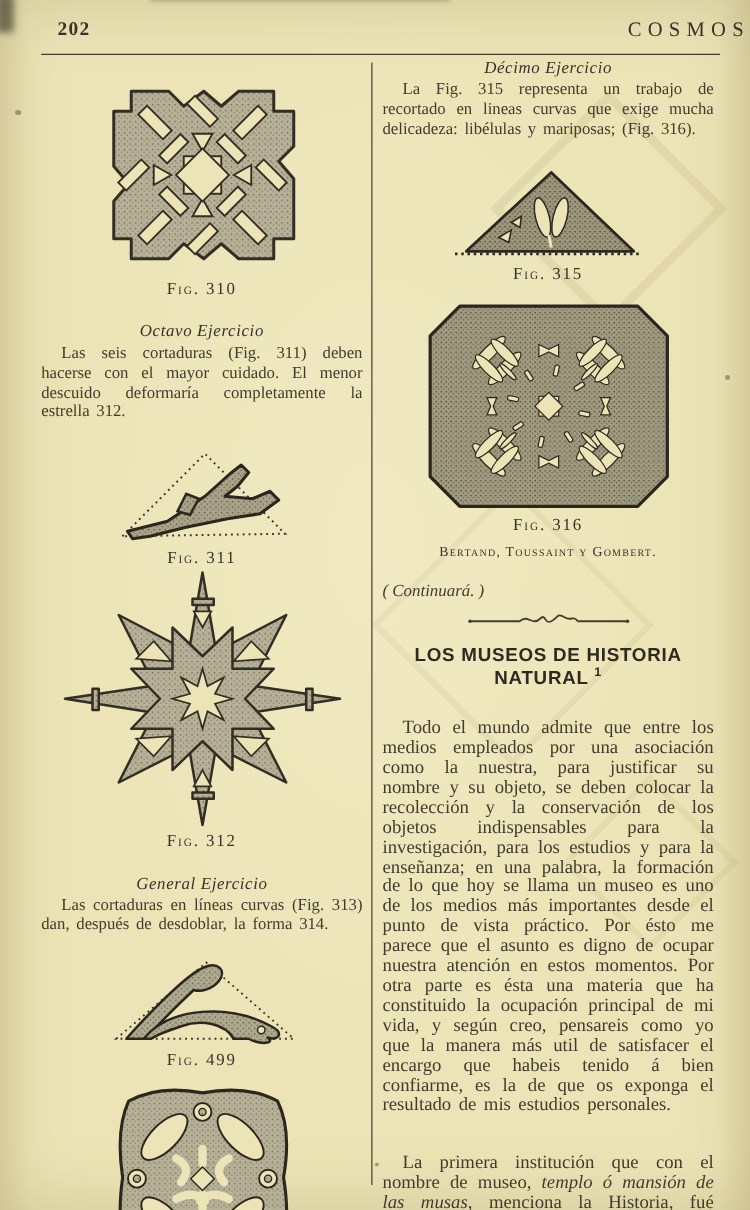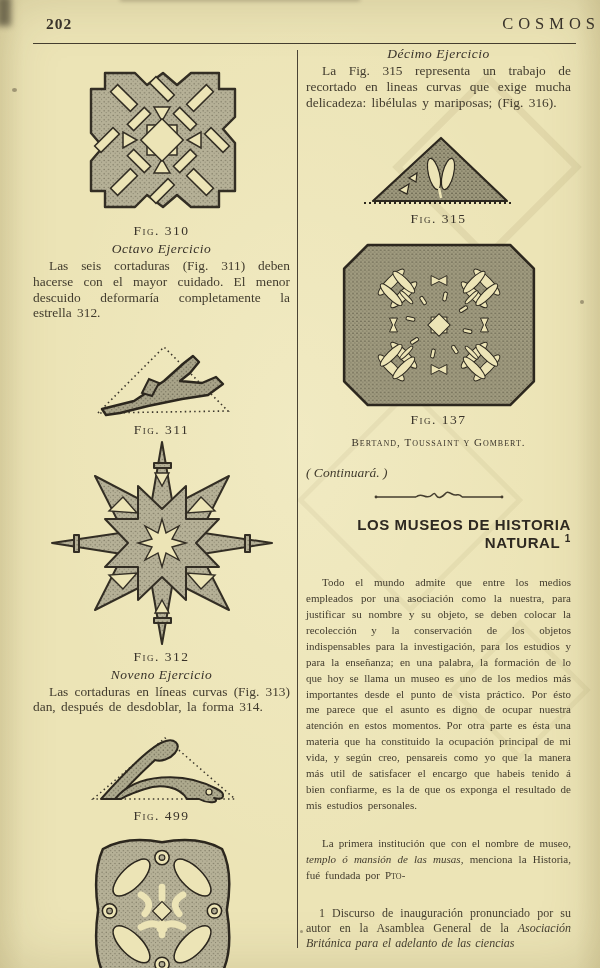--- a/index.html
+++ b/index.html
@@ -24,28 +24,28 @@
   .pagenum{position:absolute;left:46px;top:15px;font-size:15.5px;font-weight:bold;letter-spacing:1px;color:#39332a;}
   .masthead{position:absolute;left:0;right:0;top:14px;text-align:right;font-size:16.5px;font-weight:normal;letter-spacing:5px;color:#39332a;padding-left:22px;}
   .headrule{position:absolute;left:33px;right:24px;top:43px;height:0;border-top:1.6px solid #453e2f;}
   .coldiv{position:absolute;left:297px;top:50px;width:1.3px;height:898px;background:#4a4335;}
 
   .col{position:absolute;display:flex;flex-direction:column;align-items:center;}
   .col-left{left:33px;top:50px;width:257px;}
   .col-right{left:306px;top:46px;width:265px;}
 
   .figcap{font-variant:small-caps;font-size:13.5px;letter-spacing:1.5px;color:#39332a;margin-top:3px;}
-  .exhead{font-style:italic;font-size:13.5px;letter-spacing:.5px;color:#39332a;margin-top:2px;}
+  .exhead{font-style:italic;font-size:13.5px;letter-spacing:.5px;color:#39332a;margin-top:18px;}
   .bodytext{width:100%;font-size:13.4px;line-height:15.8px;text-align:justify;text-indent:16px;word-spacing:2px;color:#423c2e;margin-top:1px;}
   .byline{font-variant:small-caps;font-size:11px;letter-spacing:1px;margin-top:8px;color:#39332a;}
   .contin{width:100%;text-align:left;font-style:italic;font-size:13.5px;margin-top:17px;color:#423c2e;}
-  .article-title{width:100%;text-align:right;font-weight:bold;font-size:15px;letter-spacing:.6px;margin-top:15px;color:#2e2921;
+  .article-title{width:100%;text-align:center;font-weight:bold;font-size:15px;letter-spacing:.6px;margin-top:15px;color:#2e2921;
     font-family:"Liberation Sans","DejaVu Sans",sans-serif;font-stretch:condensed;}
   .article-title sup{font-size:10px;}
-  .para{width:100%;font-size:11px;line-height:15.9px;text-align:justify;text-indent:16px;word-spacing:2.2px;color:#423c2e;}
+  .para{width:100%;font-size:15px;line-height:15.9px;text-align:justify;text-indent:16px;word-spacing:2.2px;color:#423c2e;}
   .para.first{margin-top:12px;}
   .footnote{width:100%;font-size:12px;line-height:15px;text-align:justify;text-indent:13px;word-spacing:1.2px;margin-top:11px;color:#453f30;}
   .sc{font-variant:small-caps;}
   .it{font-style:italic;}
   svg{display:block;}
   .mt10{margin-top:10px}.mt14{margin-top:14px}.mt8{margin-top:8px}.mt4{margin-top:4px}.mt2{margin-top:2px}
 </style>
 </head>
 <body>
 
@@ -164,21 +164,21 @@
         <polygon points="152,57 166,71 138,73"></polygon>
         <polygon points="74,57 60,71 88,73"></polygon>
         <polygon points="152,149 166,135 138,133"></polygon>
         <polygon points="74,149 60,135 88,133"></polygon>
         <polygon points="106,33 120,33 113,46"></polygon>
         <polygon points="106,173 120,173 113,160"></polygon>
       </g>
     </svg>
     <div class="figcap">Fig. 312</div>
 
-    <div class="exhead">Noveno Ejercicio</div>
+    <div class="exhead">General Ejercicio</div>
     <p class="bodytext">Las cortaduras en líneas curvas (Fig. 313) dan, después de desdoblar, la forma 314.</p>
 
     <svg class="mt2" width="162" height="74" viewBox="0 0 162 74">
       <defs>
         <pattern id="p313" width="4.5" height="4.5" patternUnits="userSpaceOnUse">
           <rect width="4.5" height="4.5" fill="#aeaa8e"></rect>
           <circle cx="1.2" cy="1.2" r=".7" fill="#615d49"></circle>
           <circle cx="3.3" cy="3.3" r=".6" fill="#716d58"></circle>
         </pattern>
       </defs>
@@ -347,21 +347,21 @@
             <path d="M-8 -5 L0 -1 L8 -5 L8 5 L0 1 L-8 5 Z"></path>
           </g>
         <g transform="translate(54,85) rotate(90)">
             <path d="M-7 -4 L0 -1 L7 -4 L7 4 L0 1 L-7 4 Z"></path>
           </g>
         <g transform="translate(146,85) rotate(90)">
             <path d="M-7 -4 L0 -1 L7 -4 L7 4 L0 1 L-7 4 Z"></path>
           </g>
       </g>
     </svg>
-    <div class="figcap">Fig. 137</div>
+    <div class="figcap">Fig. 316</div>
 
     <div class="byline">Bertand, Toussaint y Gombert.</div>
     <div class="contin">( Continuará. )</div>
 
     <svg class="mt8" width="130" height="12" viewBox="0 0 130 12">
       <g stroke="#453e2f" stroke-width="1.5" fill="none">
         <path d="M2 8 H42"></path>
         <path d="M88 8 H128"></path>
         <path d="M42 8 C48 2 52 12 58 6 C63 1 61 11 67 8 C73 5 71 1 78 5 C83 8 85 3 88 8"></path>
       </g>

